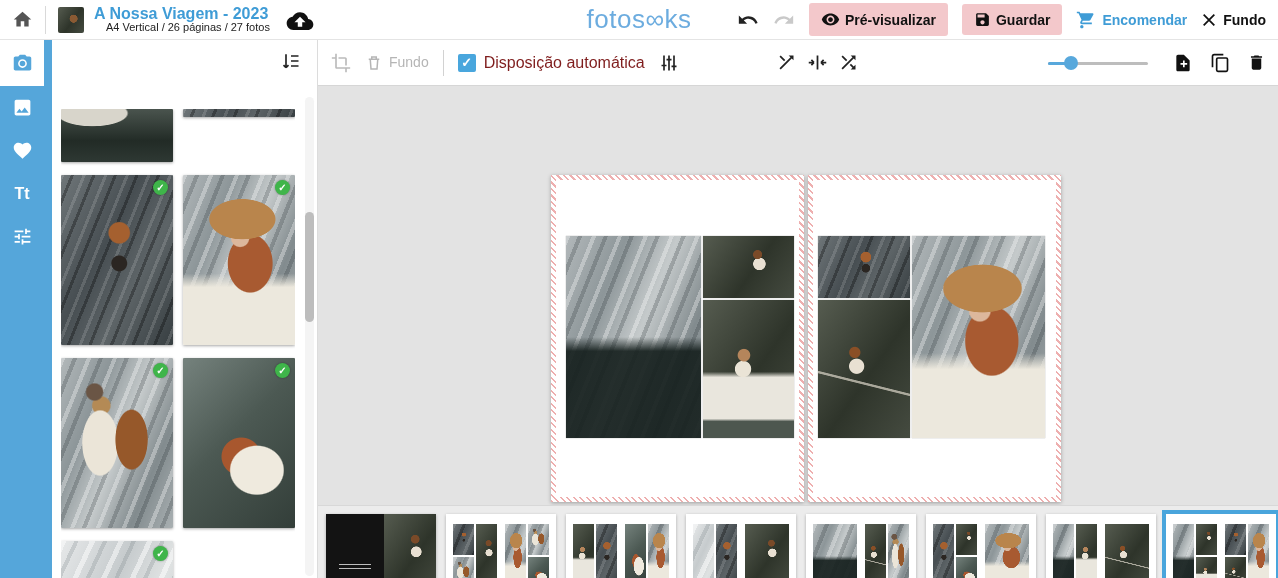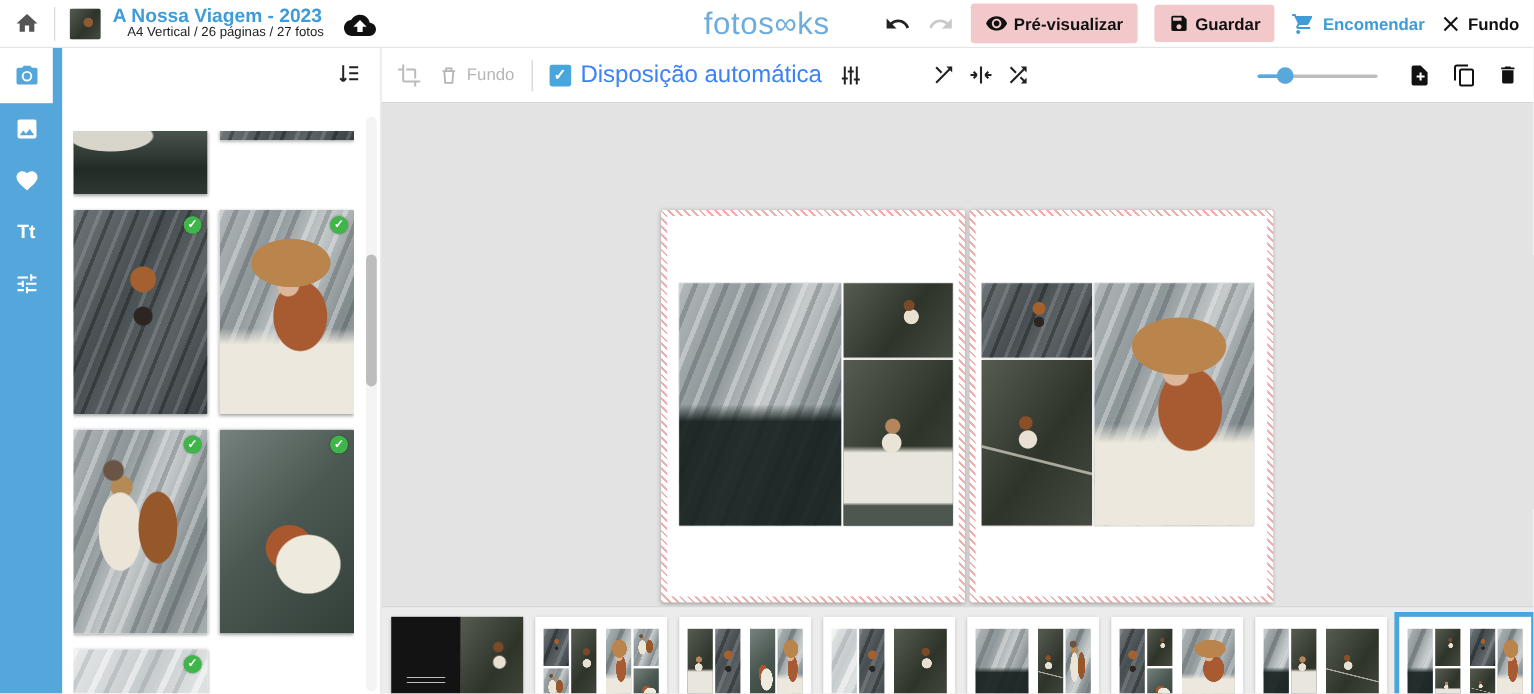--- a/index.html
+++ b/index.html
@@ -71,21 +71,21 @@
   .edit-toolbar { position:absolute; top:0; left:0; right:0; height:46px; background:#fff;
     border-bottom:1px solid #d6d6d6; }
   .tb-left { position:absolute; left:13px; top:0; height:45px; display:flex; align-items:center; gap:14px; }
   .tb-div { width:1px; height:26px; background:#d2d2d2; }
   .tb-gray { display:flex; align-items:flex-start; gap:6px; color:#b5b5b5; font-size:14px;
     background:none; border:none; font-family:inherit; }
   .tb-check-row { display:flex; align-items:center; gap:8px; cursor:pointer; }
   .checkbox { width:18px; height:18px; border-radius:2px; background:#fff; border:2px solid #9a9a9a;
     color:transparent; font-size:13px; line-height:14px; text-align:center; font-weight:bold; }
   .checkbox.on { background:#49a6dd; border-color:#49a6dd; color:#fff; }
-  .tb-label { font-size:20px; color:#3b82f6; }
+  .tb-label { font-size:16px; color:#7f1d1d; }
   .tb-center { position:absolute; left:458px; top:0; height:45px; display:flex; align-items:center; gap:10px; }
   .tb-right { position:absolute; right:12px; top:0; height:45px; display:flex; align-items:center; gap:17px; }
   .tbicon { background:none; border:none; cursor:pointer; display:flex; align-items:center; }
   .slider { position:relative; width:100px; height:14px; margin-right:8px; cursor:pointer; }
   .slider .track { position:absolute; top:6px; left:0; right:0; height:3px; background:#bdbdbd; border-radius:2px; }
   .slider .fill { position:absolute; top:6px; left:0; width:23%; height:3px; background:#58a8dc; border-radius:2px; }
   .slider .knob { position:absolute; top:0; left:23%; width:14px; height:14px; margin-left:-7px;
     border-radius:50%; background:#58a8dc; }
 
   

